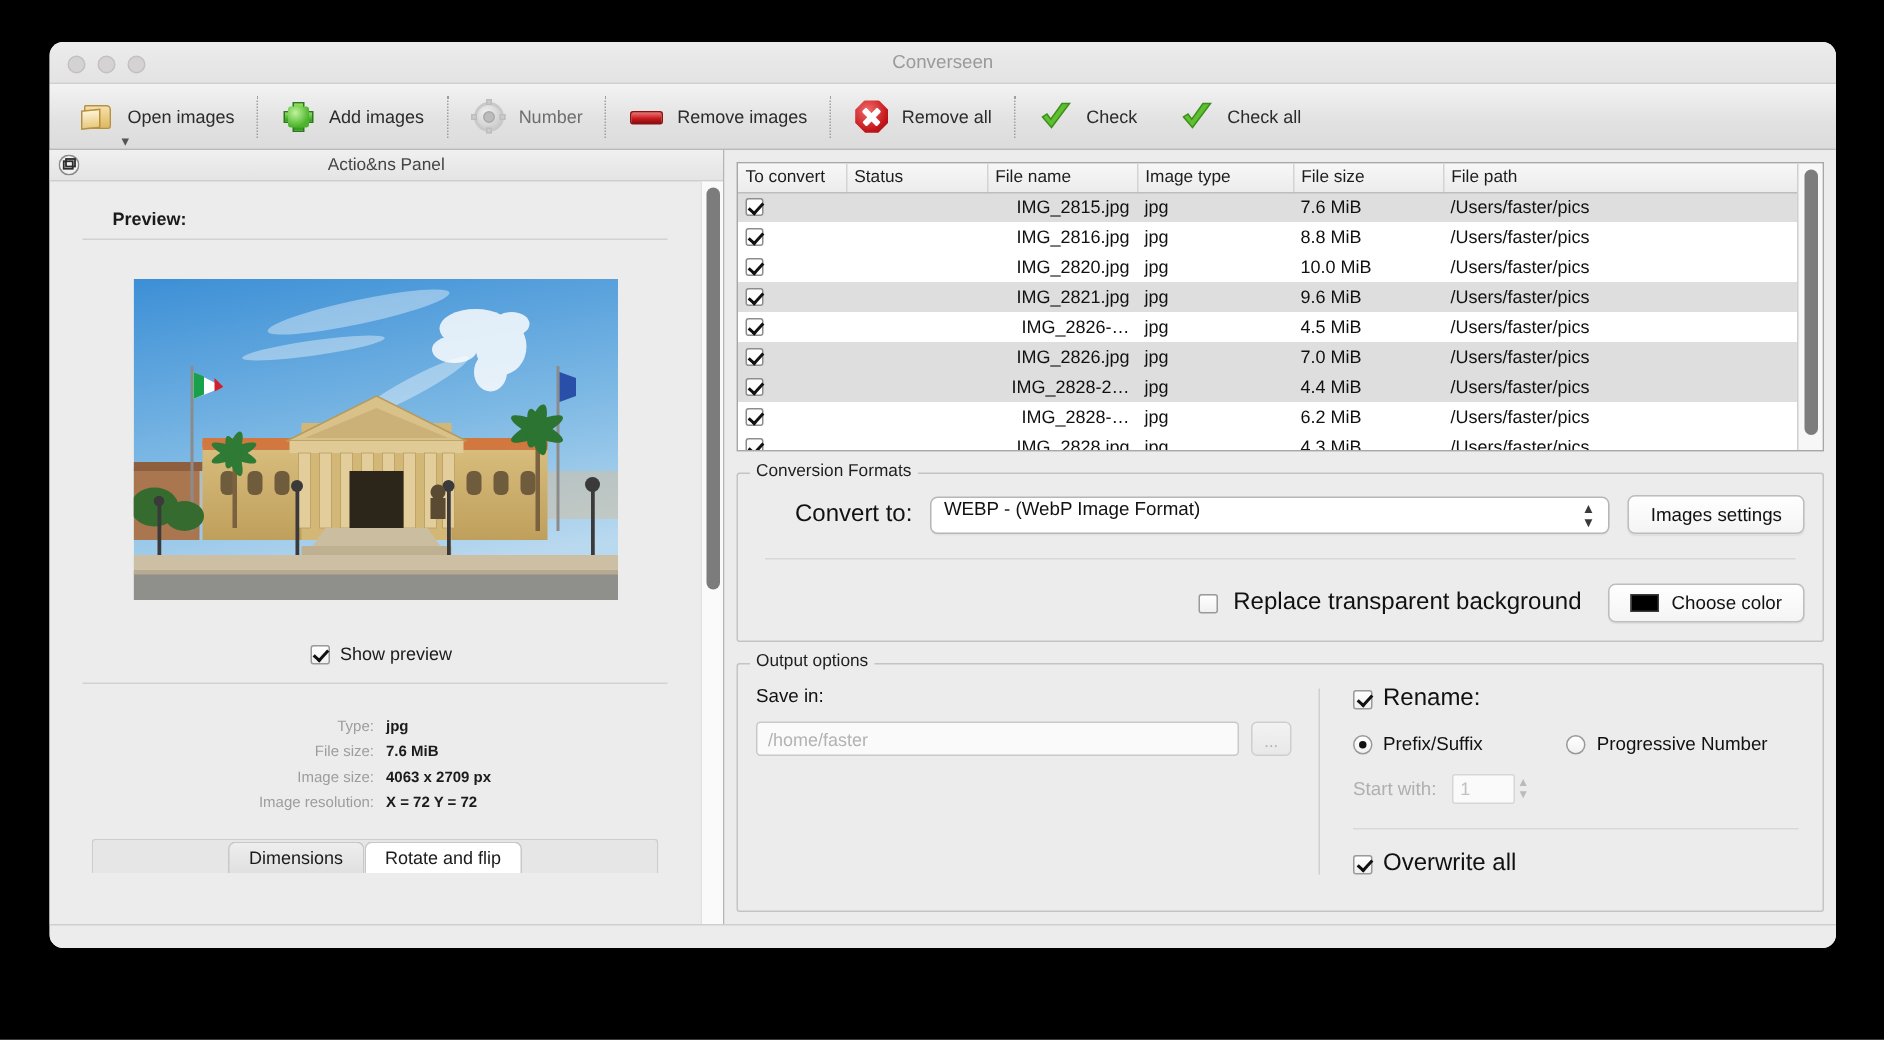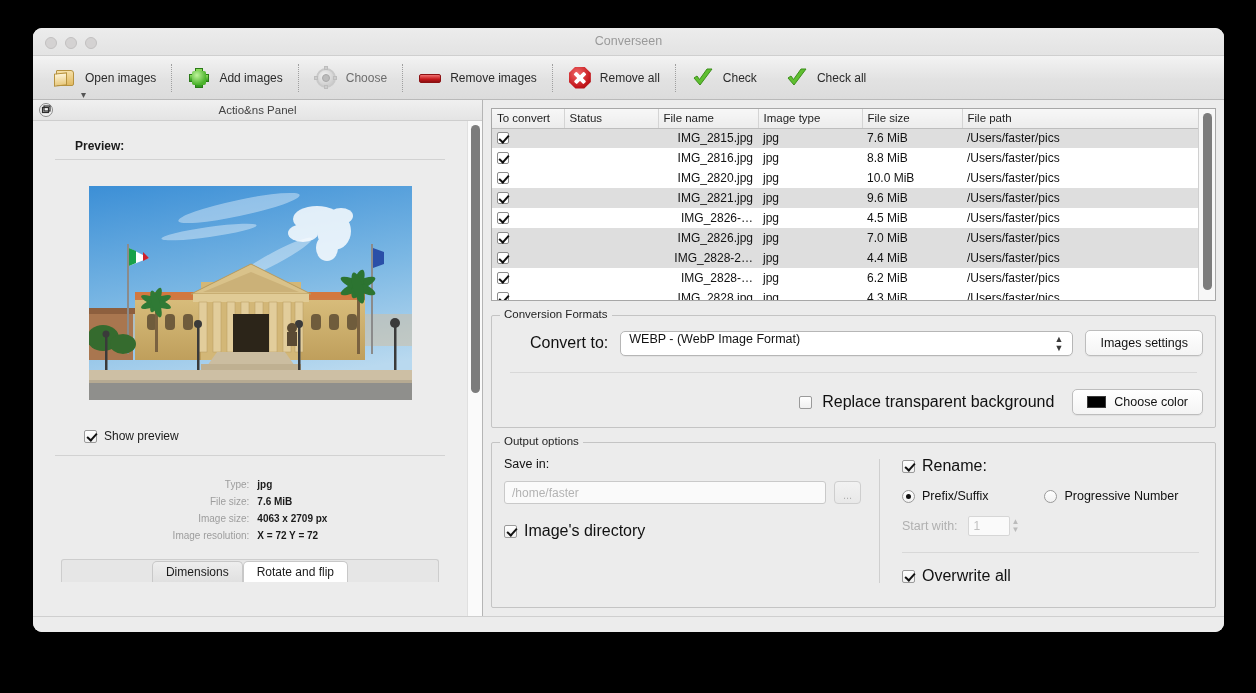--- a/index.html
+++ b/index.html
@@ -193,21 +193,22 @@
   }
   .hrule { height:1px; background:#d2d2d2; margin: 3px 0 0 0; }
   #preview-img-wrap {
     margin: 26px auto 0 auto;
     width: 323px; height: 214px;
     position: relative;
     overflow:hidden;
   }
   #showpreview-row {
     display:flex; align-items:center; gap:7px;
-    margin: 29px 0 0 29px;
+    margin: 29px 0 0 8px;
+    justify-content: center;
   }
   .cb {
     width:13px; height:13px; border-radius:2px;
     border:1px solid #9a9a9a;
     background: linear-gradient(to bottom,#ffffff,#f0f0f0);
     position:relative; flex:0 0 auto;
   }
   .cb.checked::after {
     content:"";
     position:absolute; left:3.5px; top:0.5px;
@@ -505,21 +506,21 @@
 
     <div class="tb-item disabled">
       <span class="tb-icon ic-gear">
         <span class="g-ring"></span>
           <span class="g-hub"></span>
         <span class="g-t" style="left:10px;top:0px;"></span>
         <span class="g-t" style="left:10px;top:19px;"></span>
         <span class="g-t" style="left:0px;top:10px;"></span>
         <span class="g-t" style="left:19px;top:10px;"></span>
       </span>
-      <span class="tb-label">Choose</span>
+      <span class="tb-label">Number</span>
     </div>
 
     <div class="tb-sep"></div>
 
     <div class="tb-item">
       <span class="tb-icon ic-minus">
         <span class="m-bar"></span>
       </span>
       <span class="tb-label">Remove images</span>
     </div>
@@ -877,24 +878,20 @@
         <div id="out-grid">
 
           <div id="out-left">
             <div id="savein-label">Save in:</div>
             <div id="savein-row">
               <div id="savein-input">
                 <span>/home/faster</span>
               </div>
               <div id="savein-browse">...</div>
             </div>
-            <div id="imgdir-row">
-              <span class="cb checked"></span>
-              <span class="lbl">Image's directory</span>
-            </div>
           </div>
 
           <div id="out-divider"></div>
 
           <div id="out-right">
             <div id="rename-row">
               <span class="cb checked"></span>
               <span class="lbl">Rename:</span>
             </div>
 

